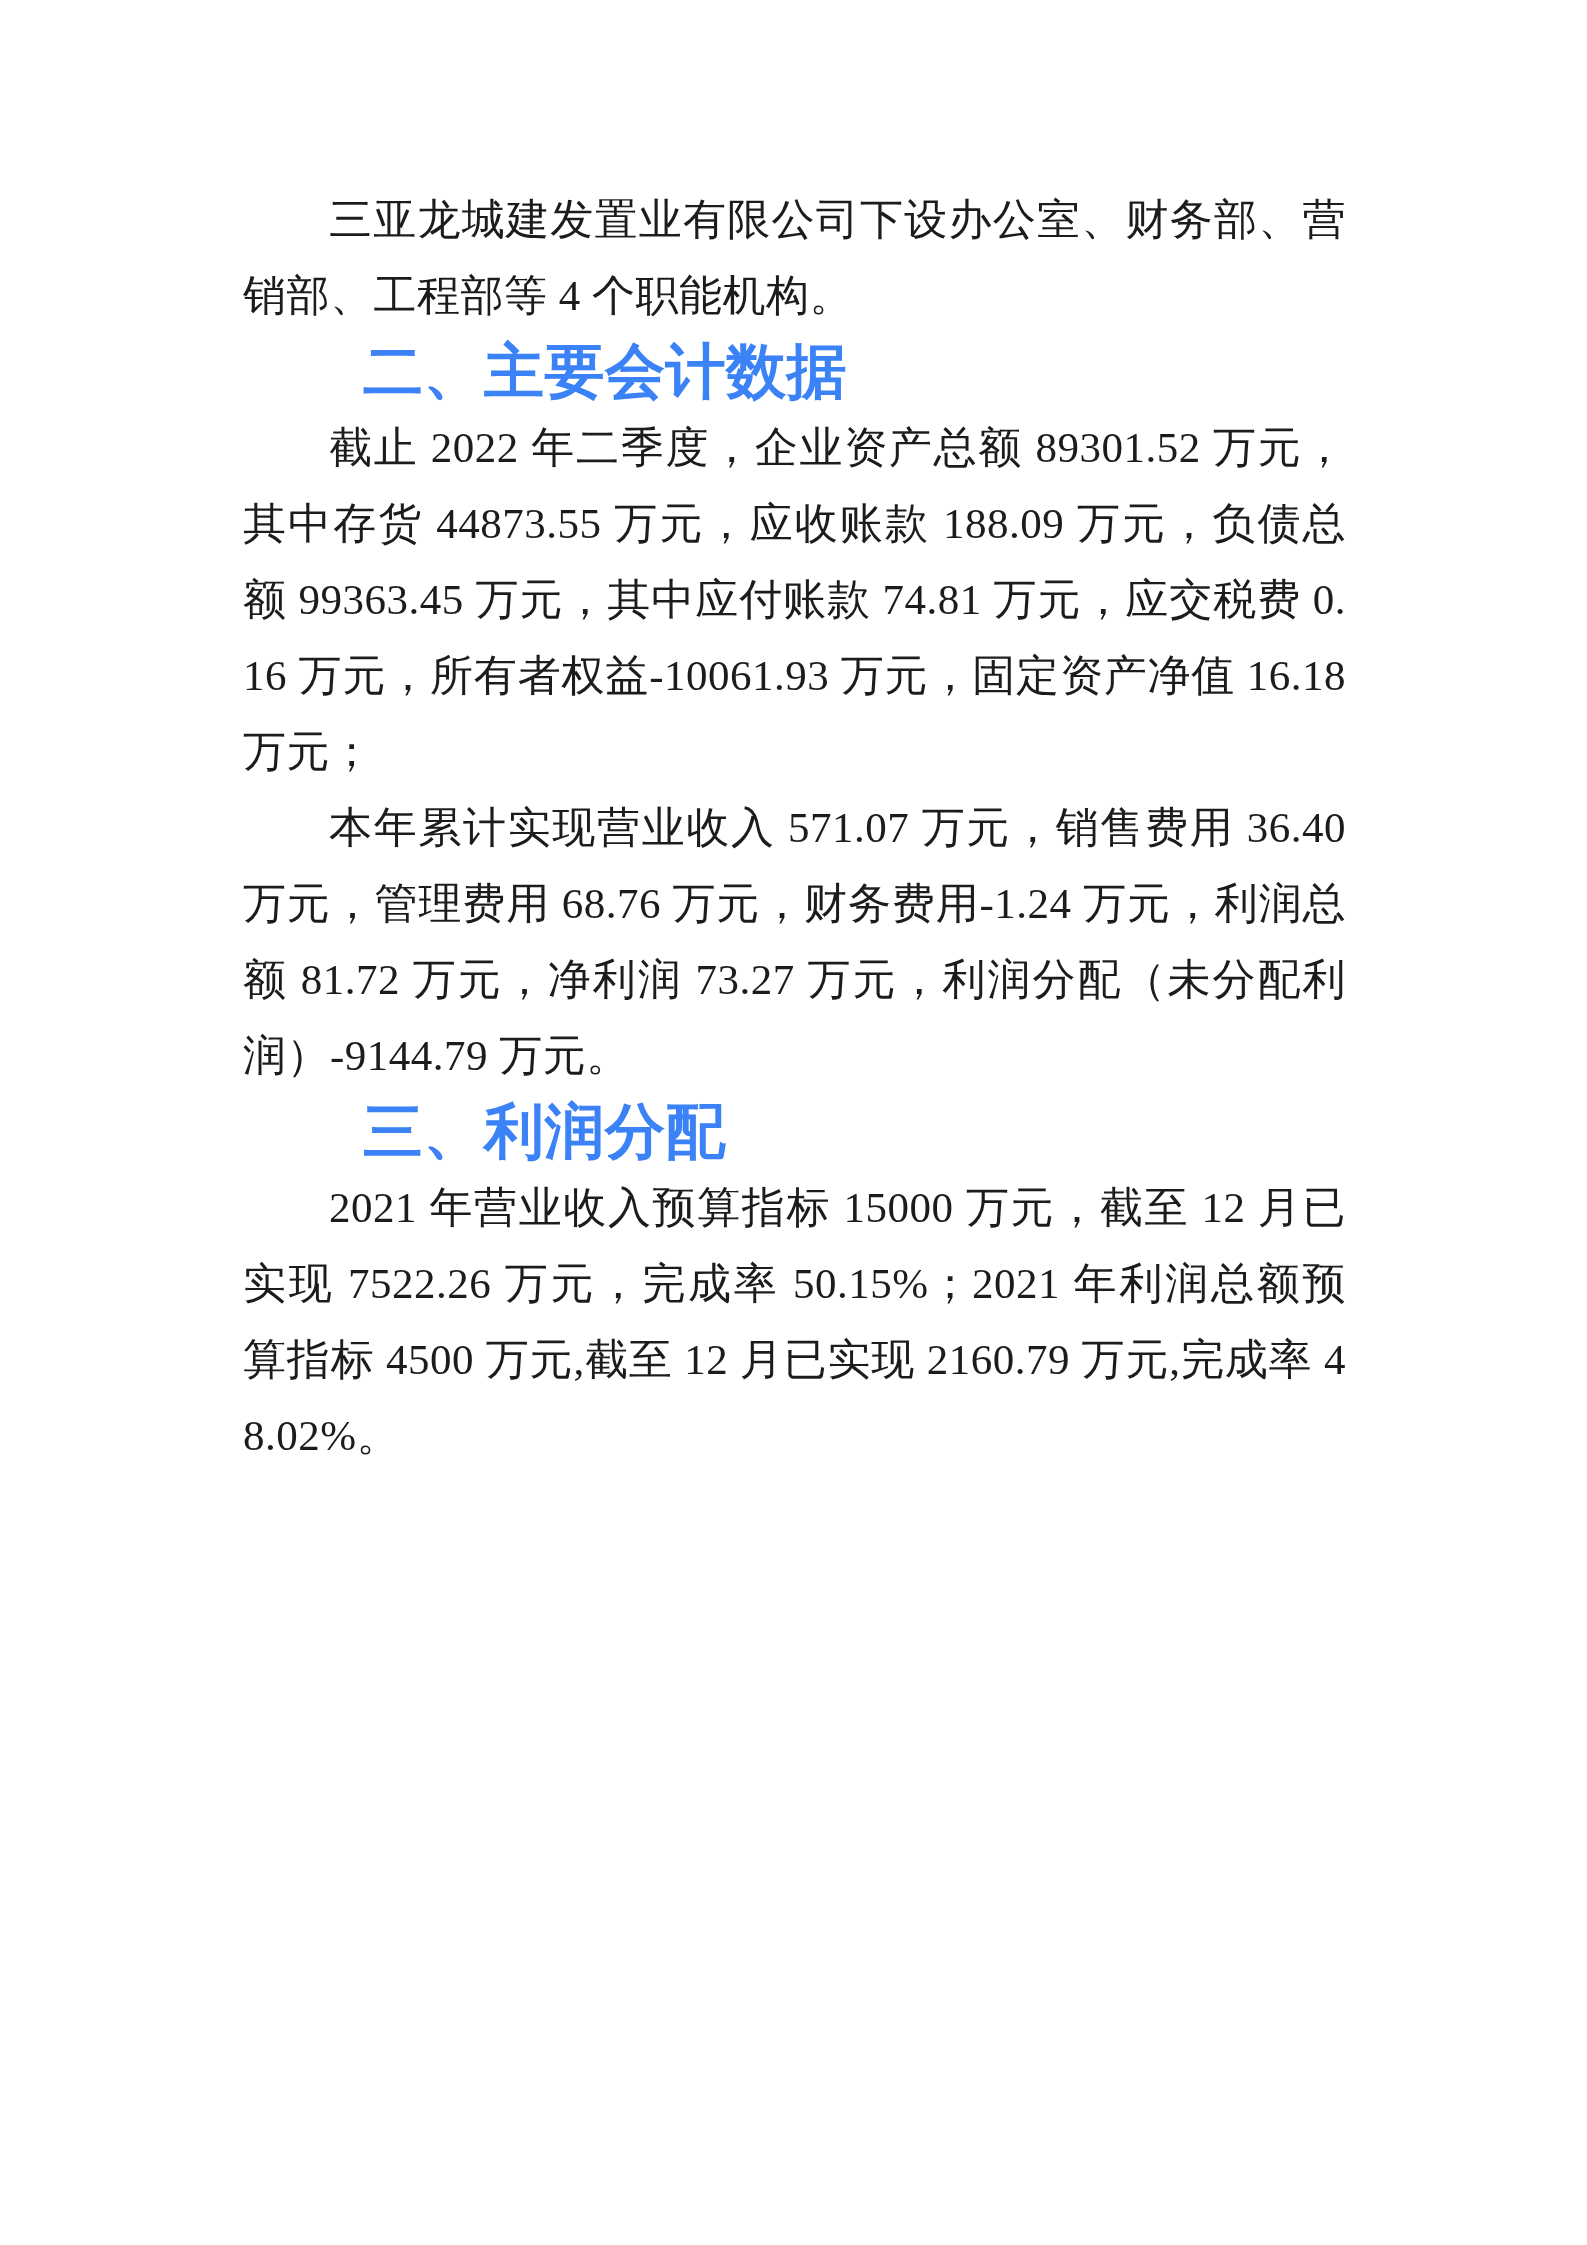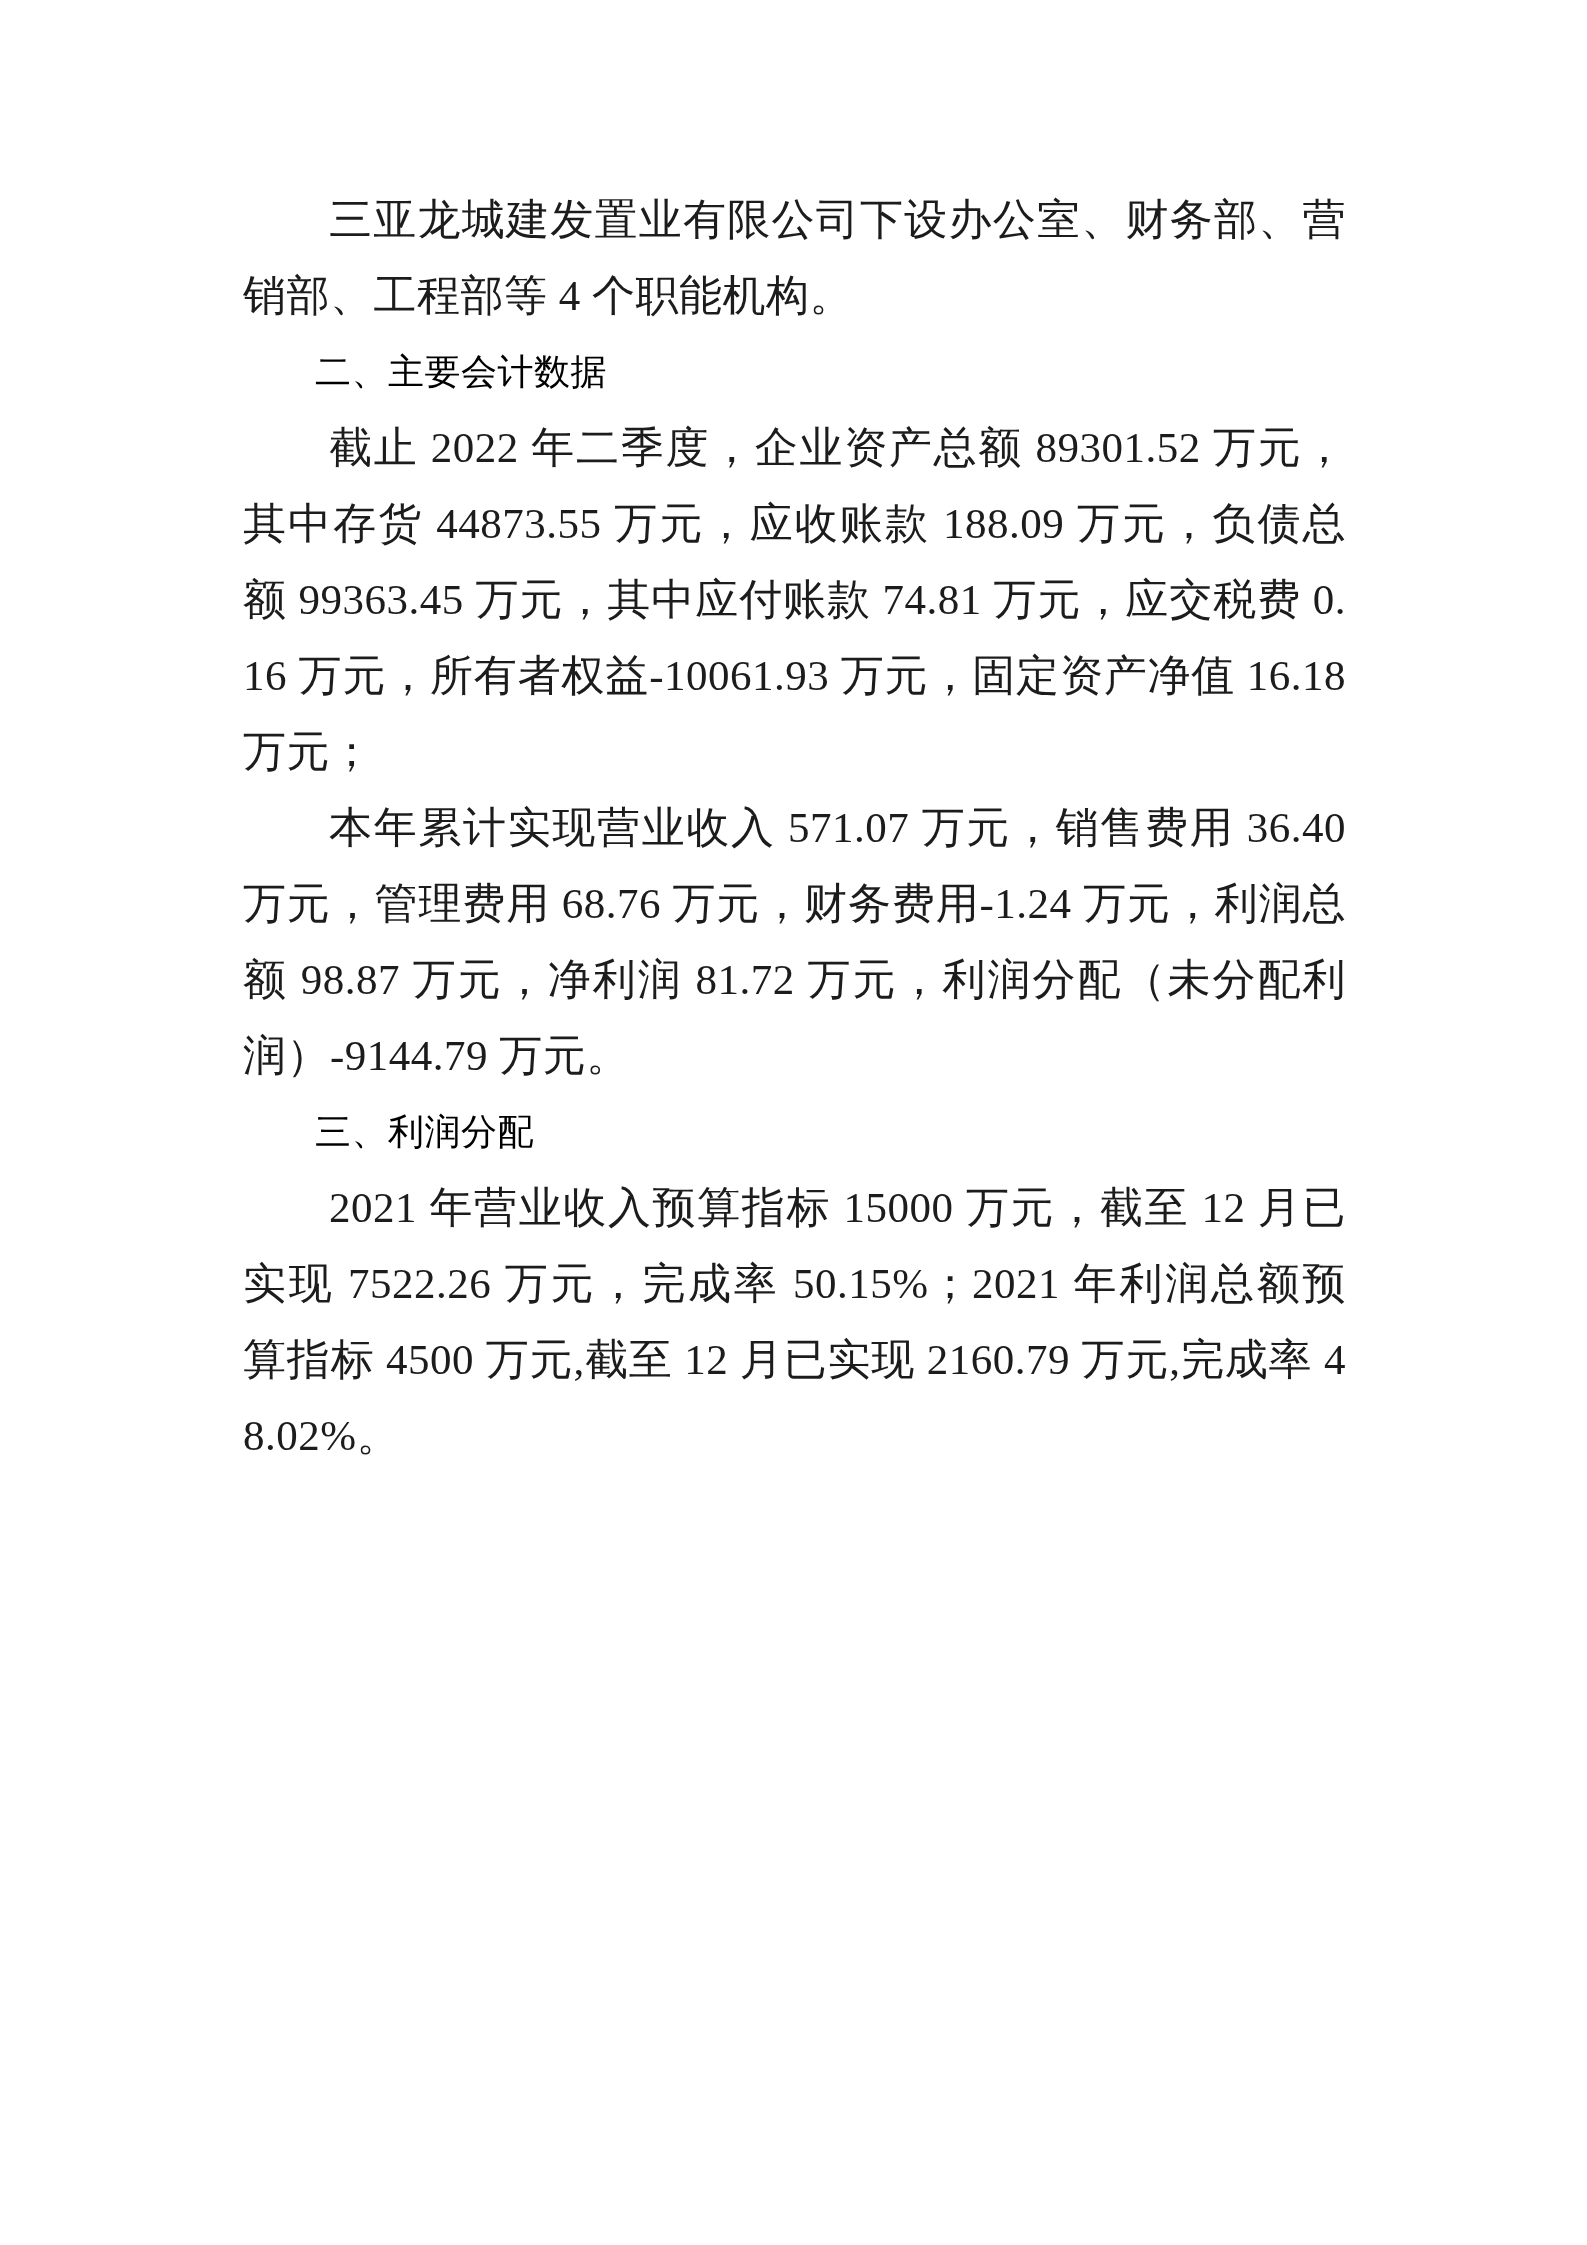--- a/index.html
+++ b/index.html
@@ -30,41 +30,41 @@
     text-align: justify;
     text-justify: inter-character;
     text-indent: 2em;
     word-break: break-all;
     letter-spacing: 0.5px;
   }
   .heading {
     margin: 0;
     padding: 0;
     font-family: "Liberation Sans", "DejaVu Sans", sans-serif;
-    font-size: 36px;
+    font-size: 60px;
     line-height: 76px;
-    font-weight: normal;
-    color: #000000;
+    font-weight: bold;
+    color: #3b82f6;
     text-indent: 2em;
     letter-spacing: 0.5px;
   }
 </style>
 </head>
 <body>
 
 <div class="page">
   <div class="text-area">
 
     <p class="para">三亚龙城建发置业有限公司下设办公室、财务部、营销部、工程部等 4 个职能机构。</p>
 
     <h2 class="heading">二、主要会计数据</h2>
 
     <p class="para">截止 2022 年二季度，企业资产总额 89301.52 万元，其中存货 44873.55 万元，应收账款 188.09 万元，负债总额 99363.45 万元，其中应付账款 74.81 万元，应交税费 0.16 万元，所有者权益-10061.93 万元，固定资产净值 16.18 万元；</p>
 
-    <p class="para">本年累计实现营业收入 571.07 万元，销售费用 36.40 万元，管理费用 68.76 万元，财务费用-1.24 万元，利润总额 98.87 万元，净利润 81.72 万元，利润分配（未分配利润）-9144.79 万元。</p>
+    <p class="para">本年累计实现营业收入 571.07 万元，销售费用 36.40 万元，管理费用 68.76 万元，财务费用-1.24 万元，利润总额 81.72 万元，净利润 73.27 万元，利润分配（未分配利润）-9144.79 万元。</p>
 
     <h2 class="heading">三、利润分配</h2>
 
 
 
     <p class="para">2021 年营业收入预算指标 15000 万元，截至 12 月已实现 7522.26 万元，完成率 50.15%；2021 年利润总额预算指标 4500 万元,截至 12 月已实现 2160.79 万元,完成率 48.02%。</p>
 
 
   </div>
 </div>

